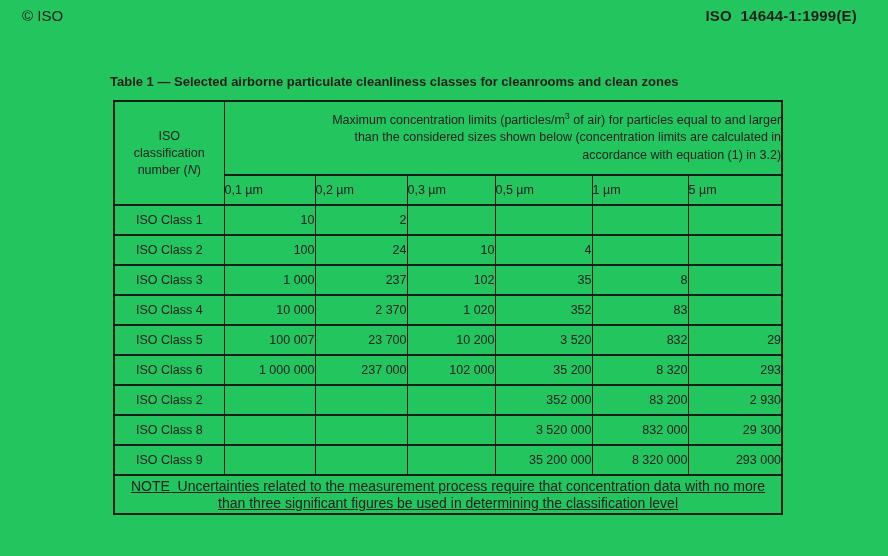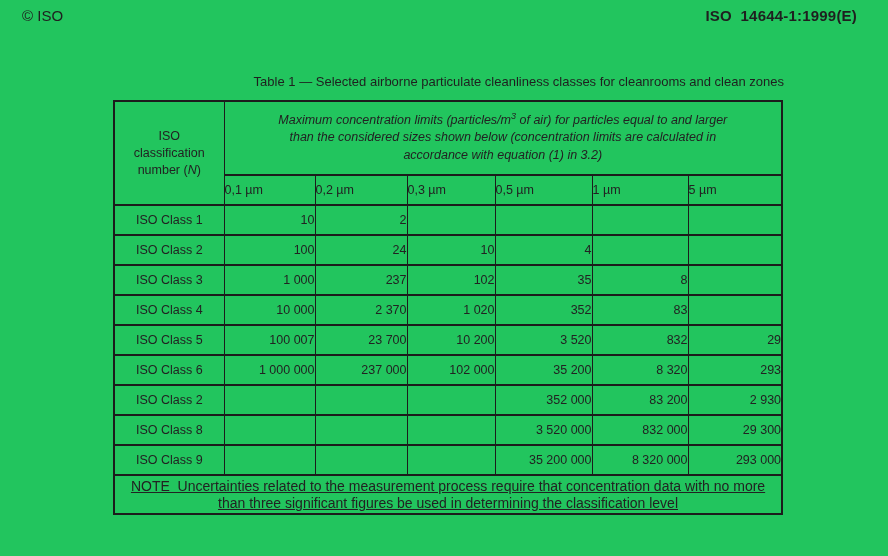--- a/index.html
+++ b/index.html
@@ -2,36 +2,36 @@
 <html><head>
 <meta charset="utf-8">
 <style>
   html,body { margin:0; padding:0; background:#e8e8e8; }
   .page {
     position:relative; width:888px; height:556px; background:#22c55e;
     font-family:"Liberation Sans", sans-serif; color:#1f1f1f; overflow:hidden;
   }
   .hdr-left  { position:absolute; left:22px;  top:7px; font-size:15px; }
   .hdr-right { position:absolute; right:31px; top:7px; font-size:15px; font-weight:bold; letter-spacing:.2px; white-space:pre; }
-  .caption   { position:absolute; left:110px; top:74px; width:674px; text-align:right;
-               font-weight:normal; font-size:13px; white-space:nowrap; }
+  .caption   { position:absolute; left:110px; top:74px; width:674px; text-align:left;
+               font-weight:bold; font-size:13px; white-space:nowrap; }
   table.iso {
     position:absolute; left:113px; top:100px; width:668px;
     border-collapse:collapse; table-layout:fixed;
     font-size:12.5px; color:#222222;
     border:2px solid #1c1c1c;
   }
   .iso td, .iso th {
     border-left:1px solid #1c1c1c; border-right:1px solid #1c1c1c;
     border-top:2px solid #1c1c1c;  border-bottom:2px solid #1c1c1c;
     padding:0; font-weight:normal; vertical-align:middle;
   }
   .corner-cell { line-height:17px; padding-bottom:12px;margin-left:40px; }
-  .desc-cell   { border-bottom-width:1px; text-align:center; vertical-align:top;
-                 padding:7px 8px 0 8px; line-height:17.5px; height:67px;font-style:italic; }
+  .desc-cell   { border-bottom-width:1px; text-align:right; vertical-align:top;
+                 padding:7px 8px 0 8px; line-height:17.5px; height:67px; }
   .size-head   { border-top-width:1px; height:28px; text-align:left; }
   .row td      { height:28px; }
   .cls         { text-align:center; white-space:nowrap; }
   .num         { text-align:right; padding-right:14px; white-space:nowrap; }
   .note-cell   { padding:5px 6px 4px 6px; line-height:17px; font-size:14px;
                  vertical-align:top; height:37px; text-align:center;text-decoration:underline; }
   .note-line, .desc-line { white-space:pre; }
   sup { font-size:9px; line-height:0; }
   i.nvar { font-style:italic; }
 </style>

